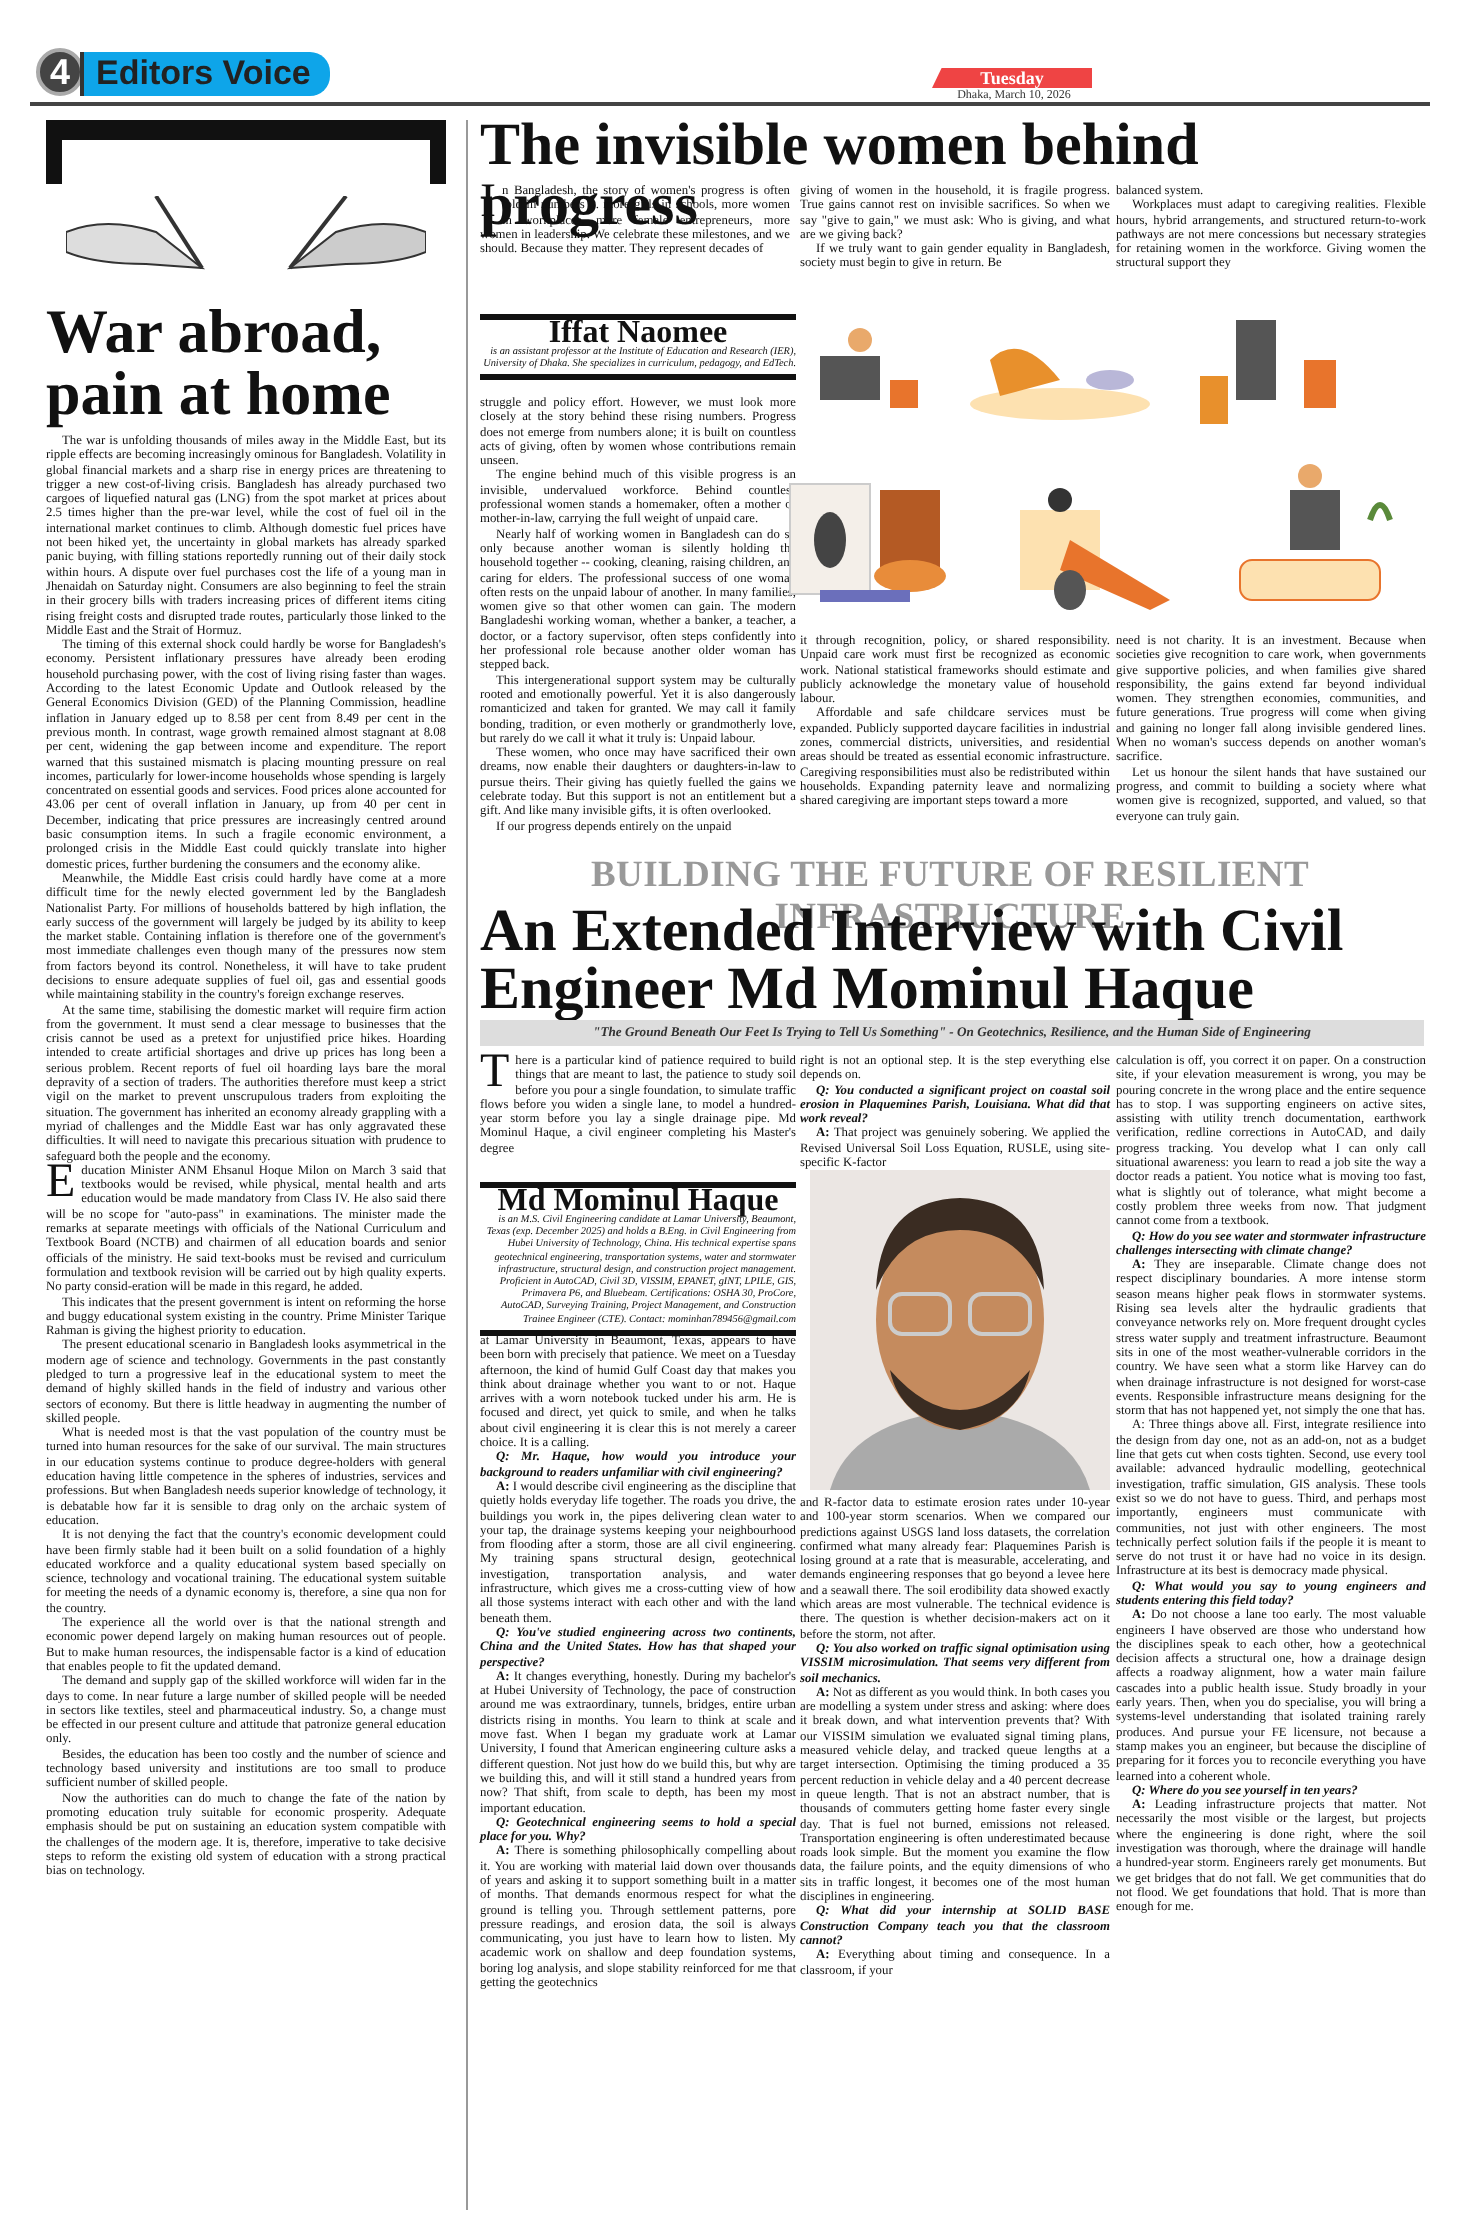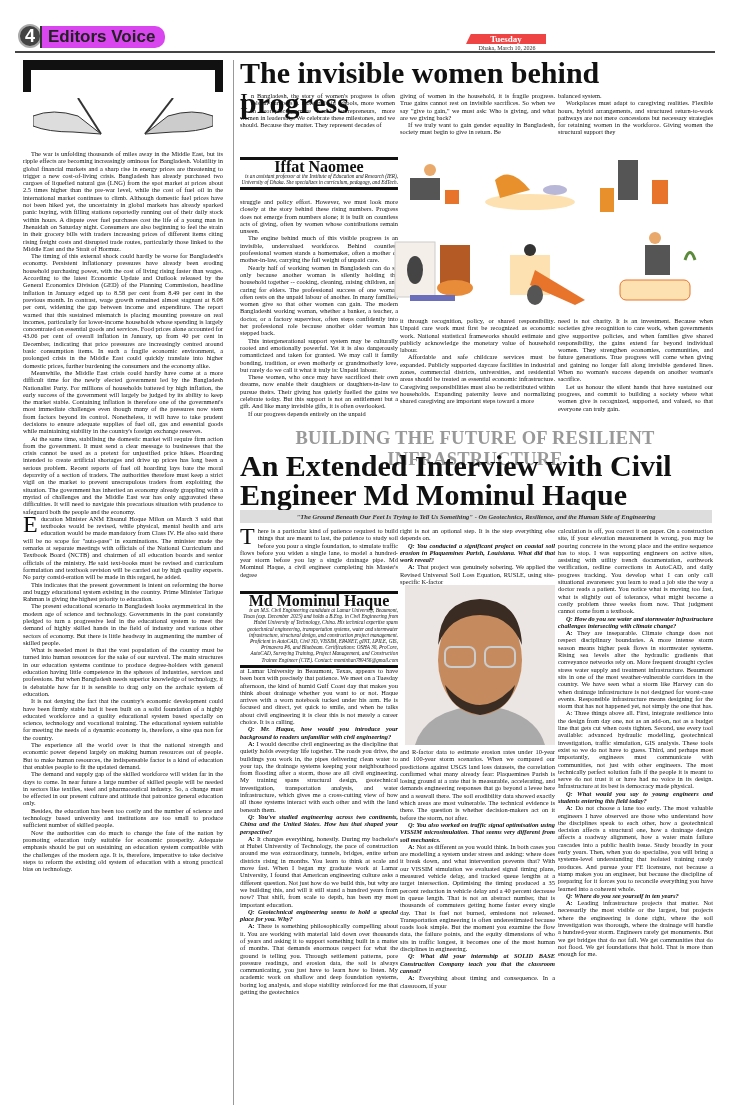--- a/index.html
+++ b/index.html
@@ -1,21 +1,21 @@
 <!DOCTYPE html>
 <html><head>
 <meta charset="utf-8">
 <style>
 *{box-sizing:border-box;margin:0;padding:0}
 body{width:730px;height:1112px;background:#fff;font-family:"Liberation Serif",serif;color:#111;overflow:hidden;position:relative}
 .abs{position:absolute}
 
 #hdr{left:0;top:0;width:730px;height:52px}
 .pagenum{left:18px;top:24px;width:24px;height:24px;border-radius:50%;background:#444;border:2px solid #aaa;color:#fff;font-family:"Liberation Sans",sans-serif;font-weight:bold;font-size:18px;text-align:center;line-height:20px}
-.section{left:40px;top:26px;height:22px;padding:0 10px 0 6px;background:#d946ef;border-radius:0 10px 10px 0;font-family:"Liberation Sans",sans-serif;font-weight:bold;font-size:17px;line-height:22px;color:#222;border-left:2px solid #333}
+.section{left:40px;top:26px;height:22px;padding:0 10px 0 6px;background:#0ea5e9;border-radius:0 10px 10px 0;font-family:"Liberation Sans",sans-serif;font-weight:bold;font-size:17px;line-height:22px;color:#222;border-left:2px solid #333}
 .dayblk{left:466px;top:34px;width:80px;height:10px;background:#ef4444;color:#fff;font-size:9px;text-align:center;line-height:10px;font-weight:bold;clip-path:polygon(6% 0,100% 0,100% 100%,0 100%)}
 .dateline{left:468px;top:45px;width:78px;font-size:6px;text-align:center;color:#333}
 .logo{left:552px;top:31px;width:166px;height:20px;font-family:"Liberation Sans",sans-serif;font-weight:900;font-size:22px;line-height:20px;letter-spacing:-1px;color:#333}
 .logo .daily{position:absolute;left:60px;top:-6px;font-size:6px;font-family:"Liberation Serif",serif;letter-spacing:0;font-style:italic;font-weight:bold}
 .hrule{left:15px;top:51px;width:700px;height:2px;background:#444}
 
 .vrule{left:233px;top:60px;width:1px;height:1045px;background:#999}
 p{font-size:6.4px;line-height:7.3px;text-align:justify;text-indent:8px}
 p.noi{text-indent:0}
 .q{font-weight:bold;font-style:italic}
@@ -60,20 +60,21 @@
       <div class="br"></div>
     <svg class="hand" style="left:10px" viewBox="0 0 80 40">
       <line x1="45" y1="0" x2="68" y2="36" stroke="#333" stroke-width="2"></line>
       <path d="M0 18 Q20 10 45 18 L68 36 L40 34 Q15 34 0 28Z" fill="#ddd" stroke="#333" stroke-width="1"></path>
     </svg>
     <svg class="hand" style="left:110px" viewBox="0 0 80 40">
       <line x1="40" y1="0" x2="12" y2="36" stroke="#333" stroke-width="2"></line>
       <path d="M80 18 Q60 10 35 18 L12 36 L40 34 Q65 34 80 28Z" fill="#ccc" stroke="#333" stroke-width="1"></path>
     </svg>
   </div>
+  <h1 style="font-size:31px;margin-bottom:5px">War abroad, pain at home</h1>
   <div>
     <p>The war is unfolding thousands of miles away in the Middle East, but its ripple effects are becoming increasingly ominous for Bangladesh. Volatility in global financial markets and a sharp rise in energy prices are threatening to trigger a new cost-of-living crisis. Bangladesh has already purchased two cargoes of liquefied natural gas (LNG) from the spot market at prices about 2.5 times higher than the pre-war level, while the cost of fuel oil in the international market continues to climb. Although domestic fuel prices have not been hiked yet, the uncertainty in global markets has already sparked panic buying, with filling stations reportedly running out of their daily stock within hours. A dispute over fuel purchases cost the life of a young man in Jhenaidah on Saturday night. Consumers are also beginning to feel the strain in their grocery bills with traders increasing prices of different items citing rising freight costs and disrupted trade routes, particularly those linked to the Middle East and the Strait of Hormuz.</p>
     <p>The timing of this external shock could hardly be worse for Bangladesh's economy. Persistent inflationary pressures have already been eroding household purchasing power, with the cost of living rising faster than wages. According to the latest Economic Update and Outlook released by the General Economics Division (GED) of the Planning Commission, headline inflation in January edged up to 8.58 per cent from 8.49 per cent in the previous month. In contrast, wage growth remained almost stagnant at 8.08 per cent, widening the gap between income and expenditure. The report warned that this sustained mismatch is placing mounting pressure on real incomes, particularly for lower-income households whose spending is largely concentrated on essential goods and services. Food prices alone accounted for 43.06 per cent of overall inflation in January, up from 40 per cent in December, indicating that price pressures are increasingly centred around basic consumption items. In such a fragile economic environment, a prolonged crisis in the Middle East could quickly translate into higher domestic prices, further burdening the consumers and the economy alike.</p>
     <p>Meanwhile, the Middle East crisis could hardly have come at a more difficult time for the newly elected government led by the Bangladesh Nationalist Party. For millions of households battered by high inflation, the early success of the government will largely be judged by its ability to keep the market stable. Containing inflation is therefore one of the government's most immediate challenges even though many of the pressures now stem from factors beyond its control. Nonetheless, it will have to take prudent decisions to ensure adequate supplies of fuel oil, gas and essential goods while maintaining stability in the country's foreign exchange reserves.</p>
     <p>At the same time, stabilising the domestic market will require firm action from the government. It must send a clear message to businesses that the crisis cannot be used as a pretext for unjustified price hikes. Hoarding intended to create artificial shortages and drive up prices has long been a serious problem. Recent reports of fuel oil hoarding lays bare the moral depravity of a section of traders. The authorities therefore must keep a strict vigil on the market to prevent unscrupulous traders from exploiting the situation. The government has inherited an economy already grappling with a myriad of challenges and the Middle East war has only aggravated these difficulties. It will need to navigate this precarious situation with prudence to safeguard both the people and the economy.</p>
   </div>
   <div>
     <p class="noi"><span class="dropcap">E</span><span>ducation Minister ANM Ehsanul Hoque Milon on March 3 said that textbooks would be revised, while physical, mental health and arts education would be made mandatory from Class IV. He also said there will be no scope for "auto-pass" in examinations. The minister made the remarks at separate meetings with officials of the National Curriculum and Textbook Board (NCTB) and chairmen of all education boards and senior officials of the ministry. He said text-books must be revised and curriculum formulation and textbook revision will be carried out by high quality experts. No party consid-eration will be made in this regard, he added.</span></p>
     <p>This indicates that the present government is intent on reforming the horse and buggy educational system existing in the country. Prime Minister Tarique Rahman is giving the highest priority to education.</p>
     <p>The present educational scenario in Bangladesh looks asymmetrical in the modern age of science and technology. Governments in the past constantly pledged to turn a progressive leaf in the educational system to meet the demand of highly skilled hands in the field of industry and various other sectors of economy. But there is little headway in augmenting the number of skilled people.</p>

